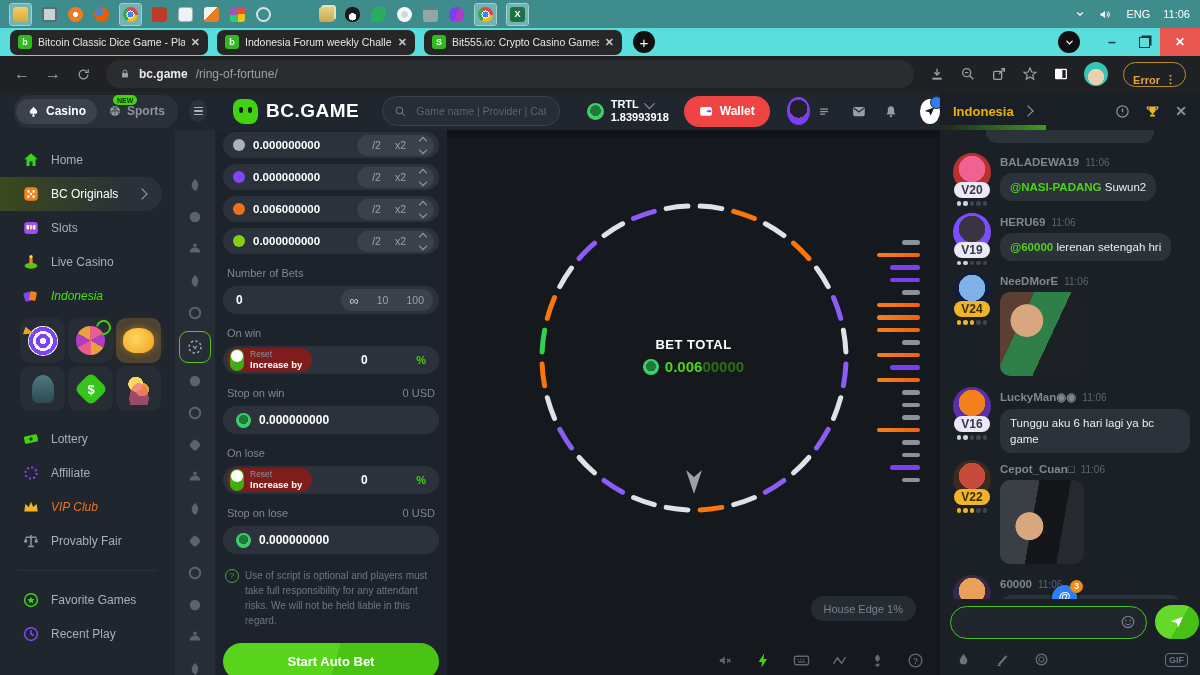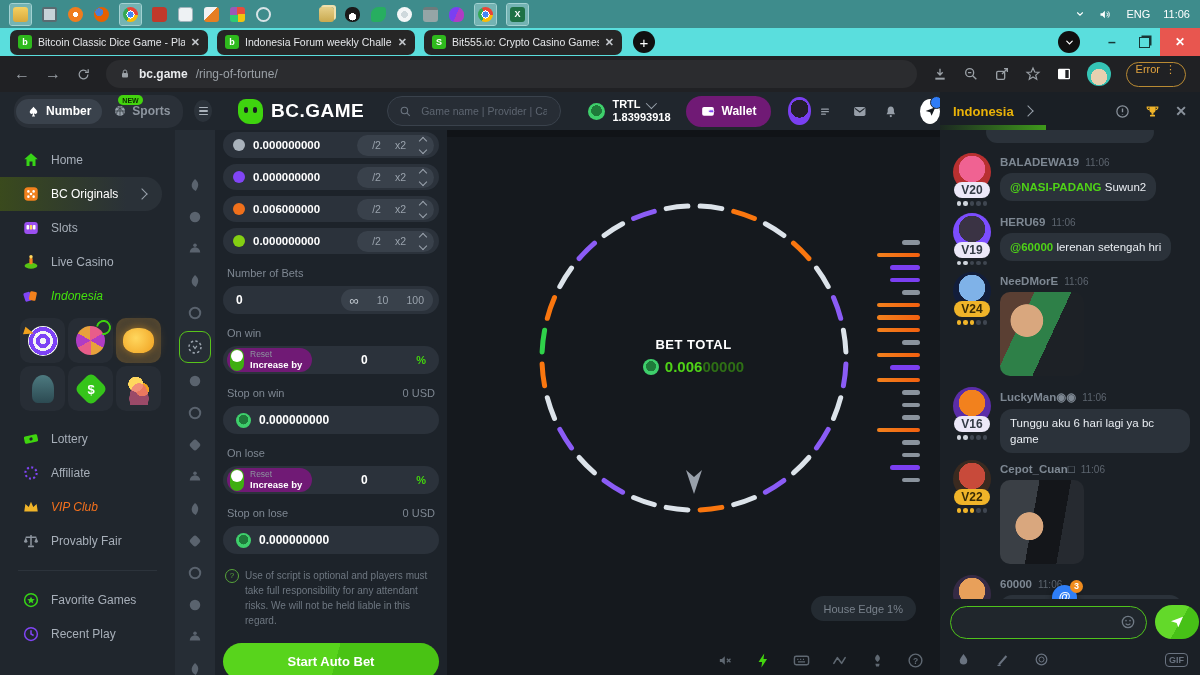--- a/index.html
+++ b/index.html
@@ -55,21 +55,21 @@
   .nav-ar{color:#9aa0a6;font-size:16px;font-weight:bold;}
   .nav-ic{width:15px;height:15px;color:#9aa0a6;}
   .omnibox{flex:1;height:28px;background:#2b2c2f;border-radius:14px;display:flex;align-items:center;padding:0 13px;gap:8px;}
   .lock-ic{width:12px;height:12px;color:#9aa0a6;}
   .domain{color:#e8eaed;font-weight:bold;font-size:12px;}
   .path{color:#9aa0a6;font-size:12px;}
   .ab-right{display:flex;align-items:center;gap:15px;}
   .ab-ic{width:16px;height:16px;color:#9aa0a6;}
   .panel-ic{width:16px;height:16px;}
   .browser-avatar{width:24px;height:24px;border-radius:50%;background:radial-gradient(circle at 50% 62%,#e8d0b0 0 42%,#35c4b5 43%);}
-  .error-pill{display:flex;align-items:flex-start;gap:5px;border:1.5px solid #b98a33;border-radius:13px;height:23px;padding:0 9px;color:#e2a33d;font-size:11px;font-weight:normal;}
+  .error-pill{display:flex;align-items:flex-end;gap:5px;border:1.5px solid #b98a33;border-radius:13px;height:23px;padding:0 9px;color:#e2a33d;font-size:11px;font-weight:bold;}
 
   
   .app{position:absolute;top:92px;left:0;width:1200px;height:583px;background:#171b20;}
   .site-header{position:absolute;top:0;left:0;width:940px;height:38px;background:#20262d;display:flex;align-items:center;padding-left:14px;box-sizing:border-box;}
   .seg{display:flex;align-items:center;background:#2a3038;border-radius:15px;height:29px;padding:2px;}
   .seg-casino{display:flex;align-items:center;gap:6px;background:#3a424c;border-radius:13px;height:25px;padding:0 11px;color:#fff;font-weight:bold;font-size:12px;}
   .spade-ic{width:13px;height:13px;color:#fff;}
   .ball-ic{width:14px;height:14px;color:#98a1ab;}
   .seg-sports{position:relative;display:flex;align-items:center;gap:5px;padding:0 11px;color:#8d959f;font-size:12px;font-weight:bold;}
   .new-badge{position:absolute;top:-9px;left:16px;background:#43d40e;color:#0c2a00;font-size:7px;font-weight:bold;padding:1.5px 4px;border-radius:5px;}
@@ -85,21 +85,21 @@
   .search .ic{width:13px;height:13px;color:#6c7580;flex:none;}
   .search input{background:none;border:none;outline:none;color:#cfd5db;font-size:10.5px;width:100%;font-family:"Liberation Sans",sans-serif;}
   .search input::placeholder{color:#5d6570;}
   .balance{margin-left:27px;display:flex;align-items:center;gap:7px;}
   .coin{width:17px;height:17px;border-radius:50%;background:radial-gradient(circle at 50% 45%,#1f7a3a 0 42%,#3ecf6b 43%);flex:none;}
   .bal-lines{display:flex;flex-direction:column;line-height:1.15;}
   .bal-cur{color:#fff;font-size:11px;font-weight:bold;display:flex;align-items:center;gap:5px;}
   .bal-amt{color:#fff;font-size:11px;font-weight:bold;}
   .chev{width:7px;height:7px;border-right:1.7px solid #98a1ab;border-bottom:1.7px solid #98a1ab;transform:rotate(45deg) translateY(-2px);}
   .chev-r{transform:rotate(-45deg);}
-  .wallet-btn{margin-left:15px;height:31px;background:#701a75;border-radius:16px;color:#fff;font-weight:bold;font-size:12px;display:flex;align-items:center;gap:7px;padding:0 15px;}
+  .wallet-btn{margin-left:15px;height:31px;background:#ef4444;border-radius:16px;color:#fff;font-weight:bold;font-size:12px;display:flex;align-items:center;gap:7px;padding:0 15px;}
   .wallet-btn .ic{width:14px;height:14px;}
   .hdr-avatar{width:28px;height:28px;border-radius:50%;margin-left:17px;background:radial-gradient(circle at 50% 42%,#241f2b 0 44%,#7a3ff2 45%);}
   .hdr-ic{width:17px;height:17px;color:#969ea8;}
   .ml18{margin-left:18px;}
   .ml22{margin-left:22px;}
   .hdr-send{position:relative;width:25px;height:25px;background:#fff;border-radius:50%;display:flex;align-items:center;justify-content:center;margin-left:22px;}
   .hdr-send .ic{width:13px;height:13px;color:#15191e;}
   .hdr-send .dot{position:absolute;top:-3px;right:-3px;width:11px;height:11px;background:#2f7cf6;border-radius:50%;border:1.5px solid #20262d;}
 
   
@@ -152,21 +152,21 @@
   .stepper{display:flex;flex-direction:column;gap:3px;padding-left:7px;}
   .cup{width:5px;height:5px;border-right:1.5px solid #9aa3ad;border-bottom:1.5px solid #9aa3ad;transform:rotate(-135deg);}
   .cdn{width:5px;height:5px;border-right:1.5px solid #9aa3ad;border-bottom:1.5px solid #9aa3ad;transform:rotate(45deg);}
   .plabel{color:#7e8792;font-size:11px;margin:13px 4px 7px;display:flex;justify-content:space-between;}
   .pinput{height:28px;background:#2b323b;border-radius:15px;display:flex;align-items:center;padding:0 6px 0 13px;gap:8px;}
   .pi-val{color:#fff;font-weight:bold;font-size:12px;flex:1;}
   .presets{height:22px;background:#39414b;border-radius:12px;display:flex;align-items:center;color:#9aa3ad;font-size:10.5px;}
   .presets span{padding:0 9px;}
   .presets .inf{color:#c6cdd4;font-size:13px;}
   .toggle-row{height:28px;background:#2b323b;border-radius:15px;display:flex;align-items:center;padding:0 13px 0 4px;gap:8px;}
-  .toggle-pill{height:24px;background:#701a75;border-radius:13px;display:flex;align-items:center;gap:6px;padding:0 10px 0 3px;}
+  .toggle-pill{height:24px;background:#7f1d1d;border-radius:13px;display:flex;align-items:center;gap:6px;padding:0 10px 0 3px;}
   .vswitch{width:14px;height:22px;background:#3fae12;border-radius:8px;position:relative;flex:none;}
   .vswitch::before{content:"";position:absolute;top:1px;left:1px;width:12px;height:12px;background:#fff;border-radius:50%;}
   .tg-labels{display:flex;flex-direction:column;line-height:1.2;}
   .tg-top{color:#8d959f;font-size:8.5px;}
   .tg-bottom{color:#fff;font-size:9.5px;font-weight:bold;}
   .tr-val{flex:1;color:#fff;font-weight:bold;font-size:12px;text-align:center;}
   .tr-unit{color:#43d40e;font-size:11px;font-weight:bold;}
   .inp-coin{width:15px;height:15px;border-radius:50%;background:radial-gradient(circle at 50% 45%,#1f7a3a 0 42%,#3ecf6b 43%);flex:none;}
   .disclaimer{display:flex;gap:6px;color:#6e7781;font-size:10px;line-height:1.5;margin:14px 2px 0;}
   .disc-ic{width:12px;height:12px;border:1.3px solid #57a33a;border-radius:50%;color:#57a33a;font-size:8px;display:flex;align-items:center;justify-content:center;flex:none;margin-top:1px;}
@@ -375,21 +375,21 @@
   <div class="app">
 
     <div class="site-header">
       <div class="seg">
         <div class="seg-casino">
           <span class="ic spade-ic" id="ic-spade">
               <svg viewBox="0 0 24 24">
                 <path d="M12 3 C9 7 5 9 5 13 a3.5 3.5 0 0 0 6 2.4 C11 18 10 19.5 9 21 h6 c-1-1.5-2-3-2-5.6 A3.5 3.5 0 0 0 19 13 c0-4-4-6-7-10z" fill="currentColor"></path>
               </svg>
             </span>
-          <span>Number</span>
+          <span>Casino</span>
         </div>
         <div class="seg-sports">
           <span class="new-badge">NEW</span>
           <span class="ic ball-ic" id="ic-ball">
               <svg viewBox="0 0 24 24">
                 <circle cx="12" cy="12" r="8.5" fill="currentColor"></circle>
                 <path d="M12 3.5 v17 M3.5 12 h17 M6 6 a12 12 0 0 1 12 12 M18 6 a12 12 0 0 0-12 12" stroke="#2a3038" stroke-width="1.2" fill="none"></path>
               </svg>
             </span>
           <span>Sports</span>

